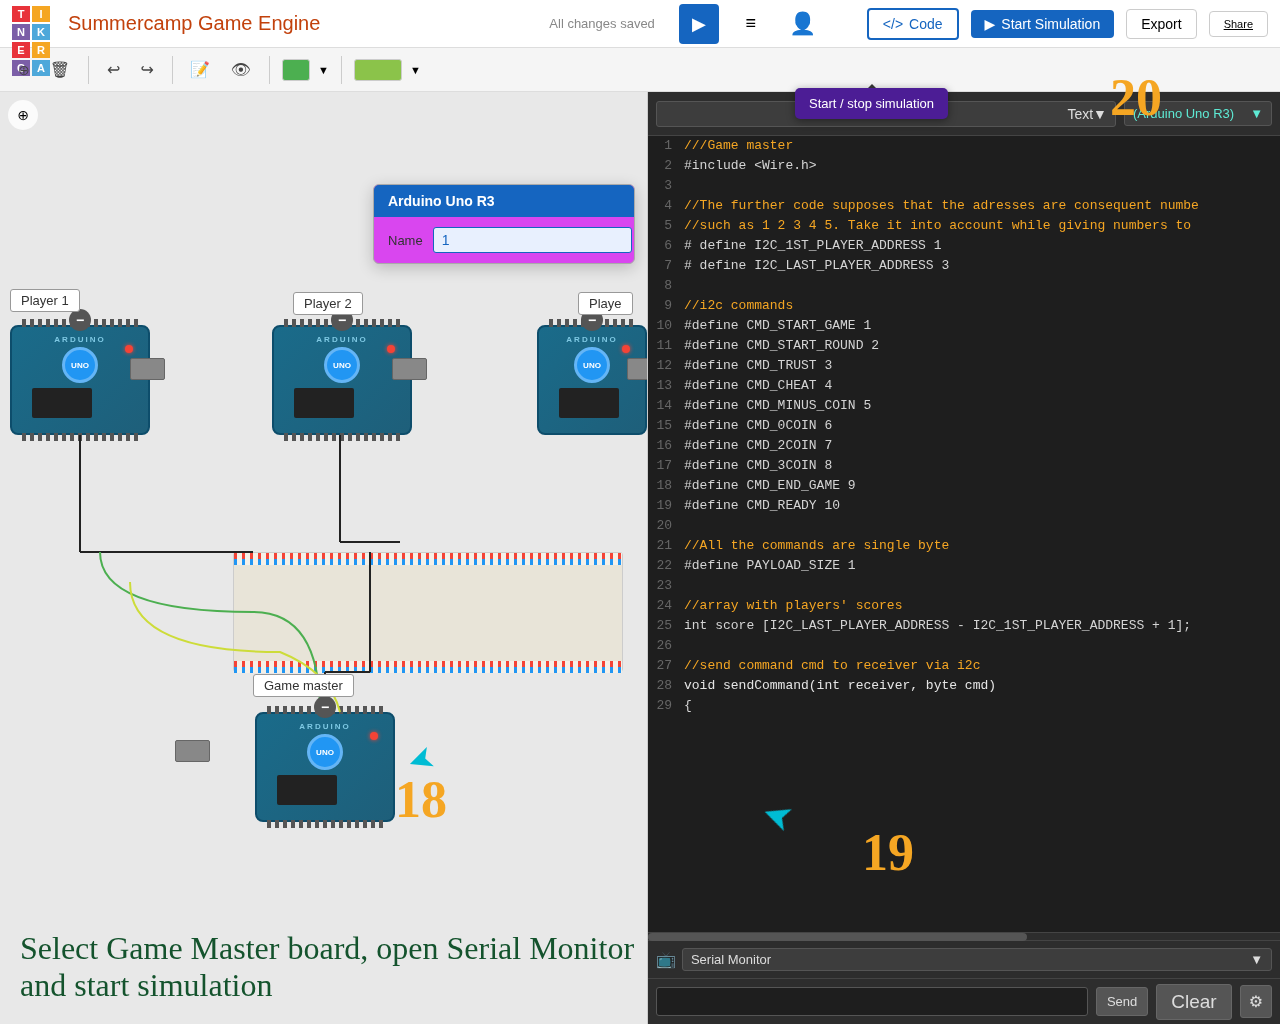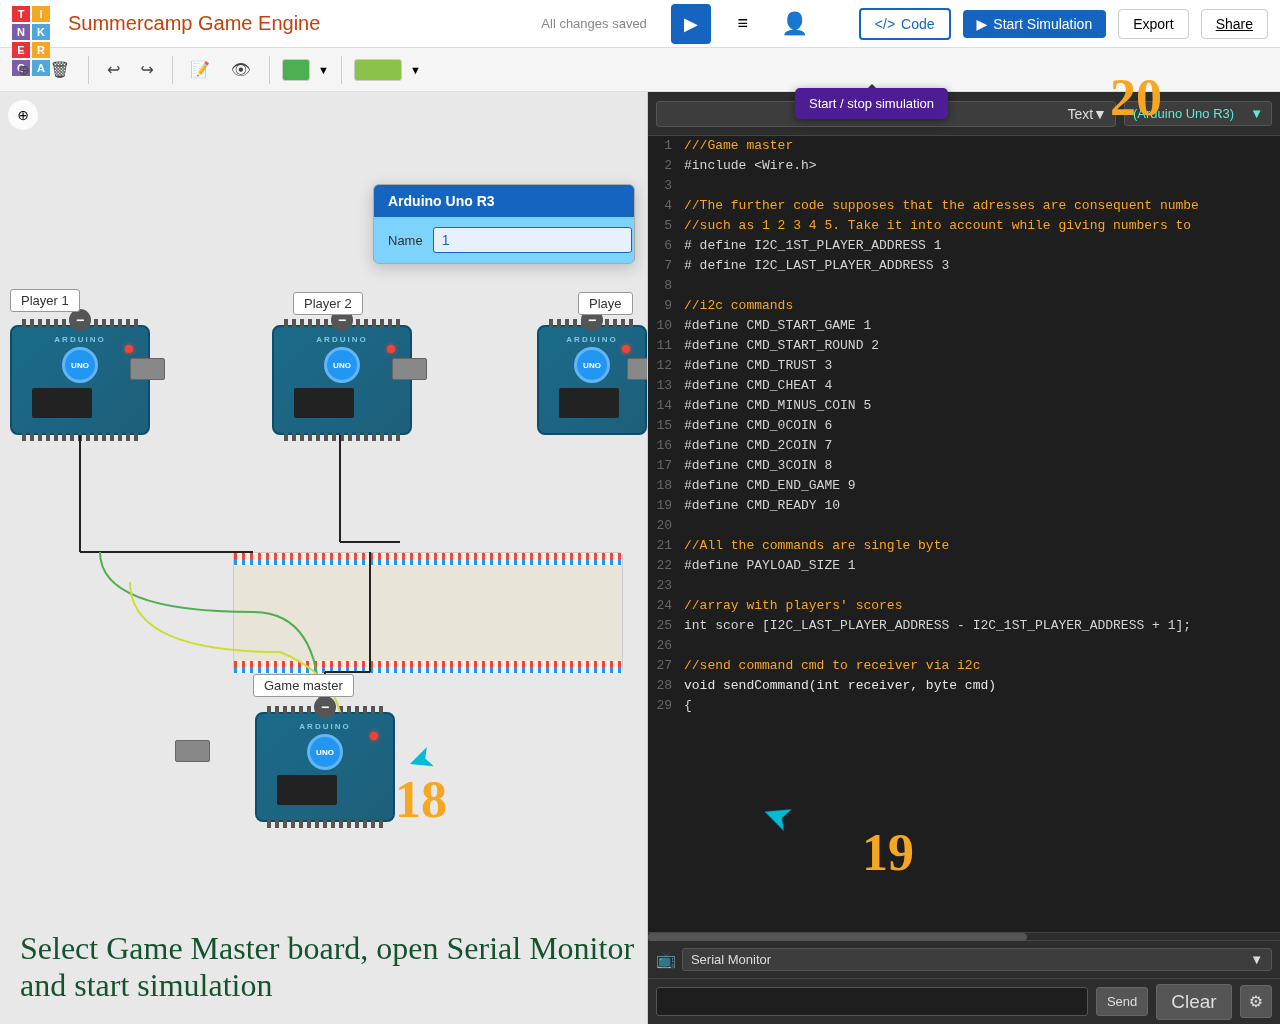--- a/index.html
+++ b/index.html
@@ -22,21 +22,21 @@
     .logo-r { background: #f5a623; }
     .logo-c { background: #7b5ea7; }
     .logo-a { background: #4ea8da; }
     #app-title { font-size: 20px; color: #c2410c; font-weight: 500; flex: 1; }
     #save-status { color: #888; font-size: 13px; margin-right: 12px; }
     .top-icon-btn { width: 40px; height: 40px; border: none; background: none; cursor: pointer; border-radius: 4px; display: flex; align-items: center; justify-content: center; font-size: 18px; }
     .top-icon-btn.active { background: #1565c0; color: white; border-radius: 4px; }
     #btn-code { display: flex; align-items: center; gap: 6px; background: white; border: 2px solid #1565c0; color: #1565c0; padding: 6px 14px; border-radius: 4px; font-size: 14px; cursor: pointer; font-weight: 500; }
     #btn-start-sim { display: flex; align-items: center; gap: 6px; background: #1565c0; color: white; padding: 6px 14px; border-radius: 4px; font-size: 14px; cursor: pointer; font-weight: 500; border: none; }
     #btn-export { background: white; border: 1px solid #ccc; padding: 6px 14px; border-radius: 4px; font-size: 14px; cursor: pointer; }
-    #btn-share { background: white; border: 1px solid #ccc; padding: 6px 14px; border-radius: 4px; font-size: 14px; cursor: pointer; text-decoration: underline; }
+    #btn-share { background: white; border: 1px solid #ccc; padding: 6px 14px; border-radius: 4px; font-size: 11px; cursor: pointer; text-decoration: underline; }
 
     
     #toolbar {
       display: flex; align-items: center; background: #f5f5f5; height: 44px;
       border-bottom: 1px solid #ddd; padding: 0 12px; gap: 8px;
     }
     .tb-btn { background: none; border: none; cursor: pointer; padding: 4px 6px; border-radius: 3px; font-size: 16px; color: #444; }
     .color-swatch { width: 28px; height: 22px; background: #4caf50; border-radius: 3px; border: 1px solid #ccc; display: inline-block; cursor: pointer; }
     .color-swatch2 { width: 48px; height: 22px; background: #8bc34a; border-radius: 3px; border: 1px solid #ccc; display: inline-block; cursor: pointer; }
     .tb-divider { width: 1px; height: 28px; background: #ccc; margin: 0 4px; }
@@ -171,21 +171,21 @@
       flex: 1; background: #1e1e1e; border: 1px solid #555; color: #ddd;
       padding: 6px 10px; border-radius: 3px; font-size: 13px;
     }
     #btn-send { background: #555; border: 1px solid #666; color: #ddd; padding: 6px 10px; border-radius: 3px; cursor: pointer; font-size: 13px; }
     #btn-clear { background: #555; border: 1px solid #666; color: #ddd; padding: 6px 14px; border-radius: 3px; cursor: pointer; font-size: 19px; }
     #btn-settings-serial { background: #555; border: 1px solid #666; color: #ddd; padding: 6px 8px; border-radius: 3px; cursor: pointer; font-size: 13px; }
 
     
     #comp-popup {
       position: absolute; top: 92px; left: 373px; z-index: 20;
-      background: #7dd3fc; border: 1px solid #aaa; border-radius: 6px;
+      background: #d946ef; border: 1px solid #aaa; border-radius: 6px;
       box-shadow: 0 4px 16px rgba(0,0,0,0.2); width: 262px;
     }
     #comp-popup-header {
       background: #1565c0; color: white; padding: 8px 14px; border-radius: 5px 5px 0 0;
       font-size: 14px; font-weight: bold;
     }
     #comp-popup-body { padding: 10px 14px; display: flex; align-items: center; gap: 10px; }
     #comp-popup-label { font-size: 13px; color: #333; }
     #comp-popup-input { flex: 1; border: 1px solid #1565c0; padding: 4px 8px; font-size: 14px; border-radius: 3px; background: #e8f0fe; color: #1565c0; }
 

